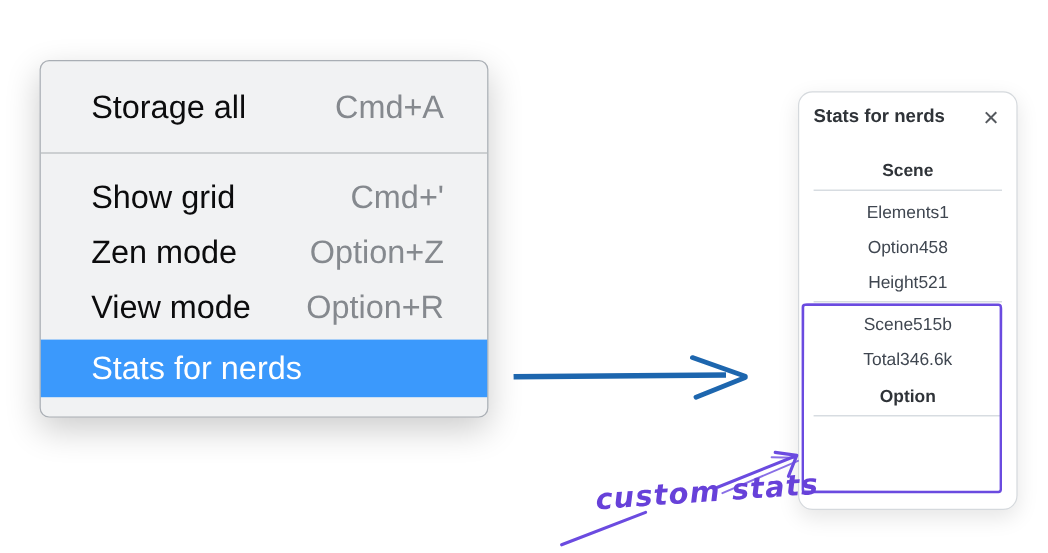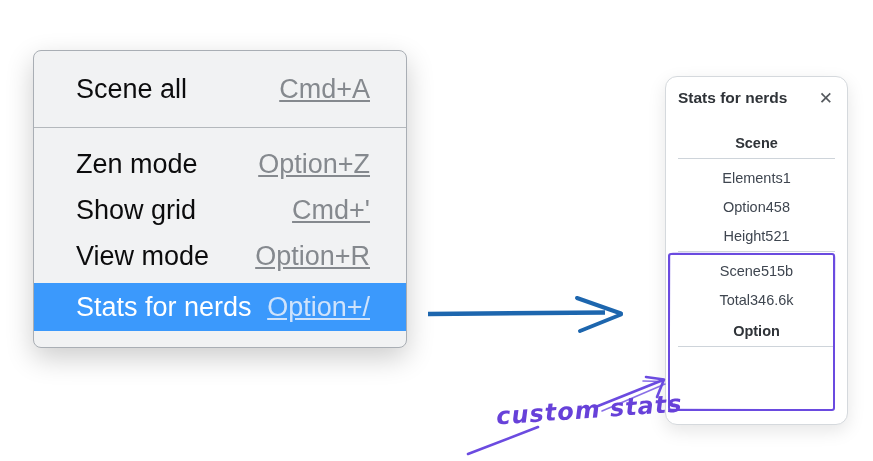--- a/index.html
+++ b/index.html
@@ -20,21 +20,21 @@
     padding-top:13px;
     font-size:27px; color:#0c0c0d;
     display:flex; flex-direction:column;
   }
   .menu-row {
     height:46px; flex:0 0 auto;
     display:flex; align-items:center; justify-content:space-between;
     padding:0 36px 0 42px;
   }
   .menu-row.first { height:50px; }
-  .menu-shortcut { color:#85898e;text-decoration:underline; }
+  .menu-shortcut { color:#85898e; }
   .menu-divider { height:1px; background:#b4b8bc; margin:13px 0; flex:0 0 auto; }
   .menu-row.selected {
     background:#3b99fc; color:#ffffff; height:48px; margin-top:4px;
   }
   .menu-row.selected .menu-shortcut { color:#cfe3fb; }
 
   
   .main-arrow { position:absolute; left:425px; top:293px; }
 
   
@@ -93,39 +93,38 @@
     transform:rotate(-4deg);
     white-space:nowrap;
   }
   .anno-arrow { position:absolute; left:458px; top:368px; pointer-events:none; }
 </style>
 </head>
 <body>
 
 <div class="menu">
   <div class="menu-row first">
-    <span>Scene all</span>
+    <span>Storage all</span>
     <span class="menu-shortcut">Cmd+A</span>
   </div>
   <div class="menu-divider"></div>
   <div class="menu-row">
+    <span>Show grid</span>
+    <span class="menu-shortcut">Cmd+'</span>
+  </div>
+  <div class="menu-row">
     <span>Zen mode</span>
     <span class="menu-shortcut">Option+Z</span>
-  </div>
-  <div class="menu-row">
-    <span>Show grid</span>
-    <span class="menu-shortcut">Cmd+'</span>
   </div>
   <div class="menu-row">
     <span>View mode</span>
     <span class="menu-shortcut">Option+R</span>
   </div>
   <div class="menu-row selected">
     <span>Stats for nerds</span>
-    <span class="menu-shortcut">Option+/</span>
   </div>
 </div>
 
 <svg class="main-arrow" width="205" height="44" viewBox="0 0 205 44">
   <path d="M3 21 L180 19.5" stroke="#1d66ae" stroke-width="4.5" fill="none" stroke-linecap="butt"></path>
   <path d="M152 5 L196 20.5" stroke="#1d66ae" stroke-width="4" fill="none" stroke-linecap="round"></path>
   <path d="M155 38 L196 21.5" stroke="#1d66ae" stroke-width="4" fill="none" stroke-linecap="round"></path>
 </svg>
 
 <div class="stats">

